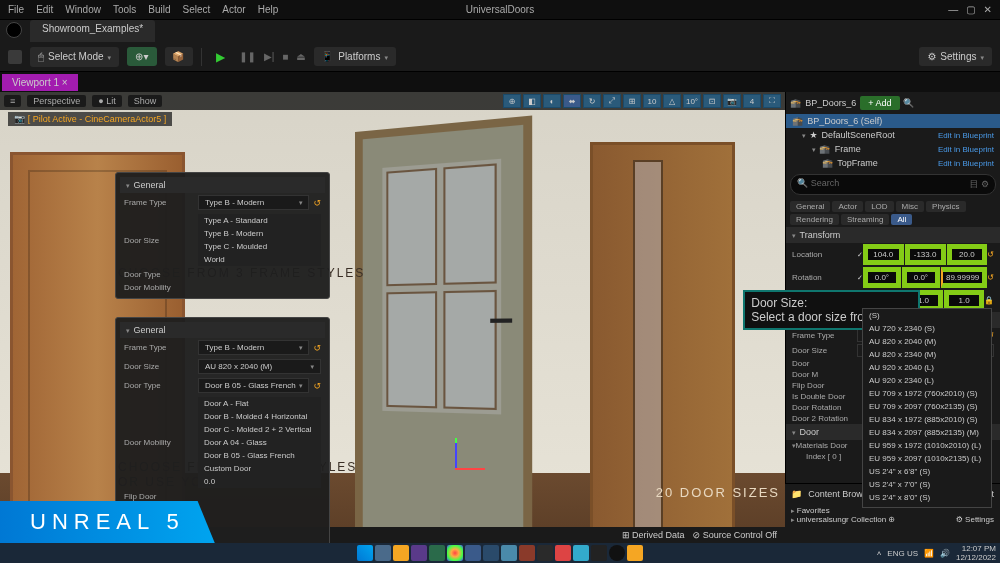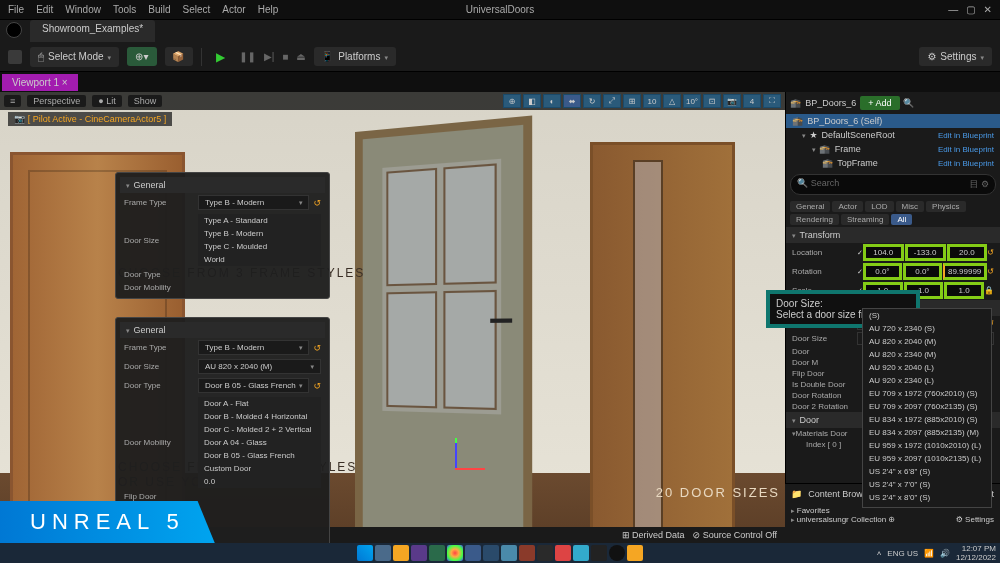--- a/index.html
+++ b/index.html
@@ -78,26 +78,26 @@
 .tree-item.selected { background: #2a5a8a; }
 .tree-link { color: #4a9ae8; margin-left: auto; font-size: 8px; }
 .search-box { background: #0a0a0a; margin: 4px; padding: 3px 6px; color: #666; font-size: 9px; border: 1px solid #333; border-radius: 10px; }
 .filter-pills { display: flex; gap: 2px; padding: 2px 4px; flex-wrap: wrap; }
 .pill { background: #2a2a2a; padding: 1px 6px; font-size: 8px; border-radius: 2px; color: #aaa; }
 .pill.active { background: #3a5a8a; color: #fff; }
 .section-hdr { background: #2a2a2a; padding: 3px 6px; font-size: 9px; color: #ccc; display: flex; align-items: center; gap: 4px; }
 .prop-row { display: flex; padding: 1px 6px; align-items: center; font-size: 8px; }
 .prop-label { width: 65px; color: #aaa; }
 .prop-vals { display: flex; gap: 1px; flex: 1; }
-.prop-val { background: #0a0a0a; padding: 1px 3px; flex: 1; color: #ccc; border: 3px solid #84cc16; font-size: 8px; text-align: center; }
+.prop-val { background: #0a0a0a; padding: 1px 3px; flex: 1; color: #ccc; border: 5px solid #84cc16; font-size: 8px; text-align: center; }
 .prop-val.orange { border-left: 2px solid #f5a623; }
 .prop-select { background: #1a1a1a; padding: 1px 4px; flex: 1; color: #ccc; font-size: 8px; display: flex; justify-content: space-between; border: 1px solid #333; }
 
 
-.tooltip { position: absolute; background: #101010; border: 4px solid #0f766e; padding: 4px 6px; font-size: 10px; color: #ccc; z-index: 100; }
+.tooltip { position: absolute; background: #101010; border: 2px solid #0f766e; padding: 4px 6px; font-size: 12px; color: #ccc; z-index: 100; }
 
 
 .size-dropdown { position: absolute; background: #1a1a1a; border: 1px solid #444; max-height: 200px; overflow-y: auto; z-index: 100; font-size: 8px; width: 130px; }
 .size-opt { padding: 2px 6px; color: #ccc; }
 
 
 .content-browser { position: absolute; bottom: 20px; right: 0; width: 215px; height: 60px; background: #1a1a1a; border-top: 1px solid #000; }
 .cb-header { padding: 3px 6px; font-size: 9px; display: flex; gap: 6px; align-items: center; }
 .status-bar { position: absolute; bottom: 20px; left: 0; right: 215px; height: 16px; background: #1a1a1a; display: flex; align-items: center; padding: 0 8px; gap: 8px; font-size: 9px; }
 .cmd-box { background: #0a0a0a; padding: 2px 8px; color: #666; border-radius: 2px; }

